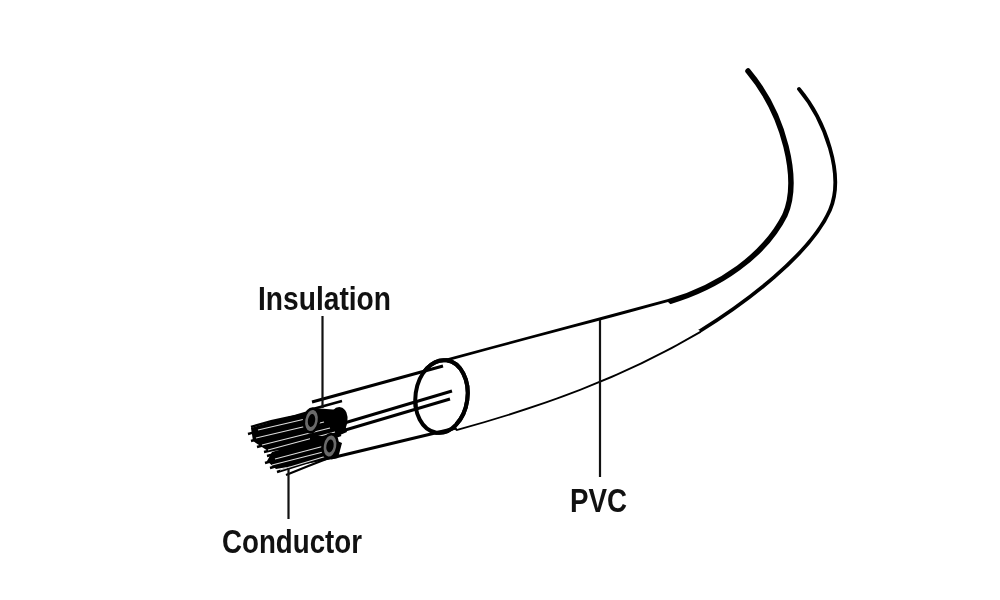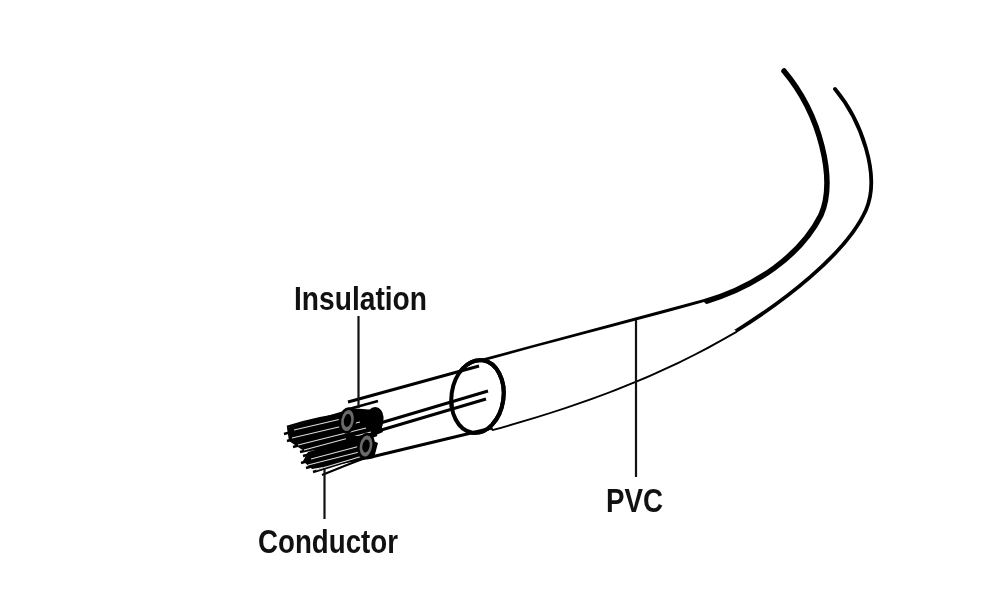--- a/index.html
+++ b/index.html
@@ -7,21 +7,20 @@
     padding: 0;
     background: #ffffff;
   }
   .stage {
     position: relative;
     width: 852px;
     height: 600px;
     background: #ffffff;
     overflow: hidden;
     font-family: "Liberation Sans", sans-serif;
-    margin-left: 36px;
   }
   svg text {
     font-family: "Liberation Sans", "DejaVu Sans", sans-serif;
     font-weight: bold;
     fill: #111111;
   }
 </style>
 </head>
 <body>
 

